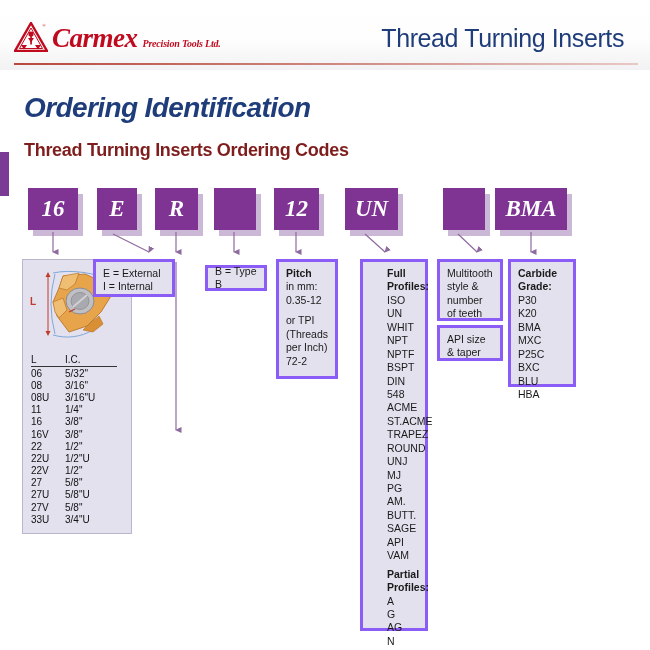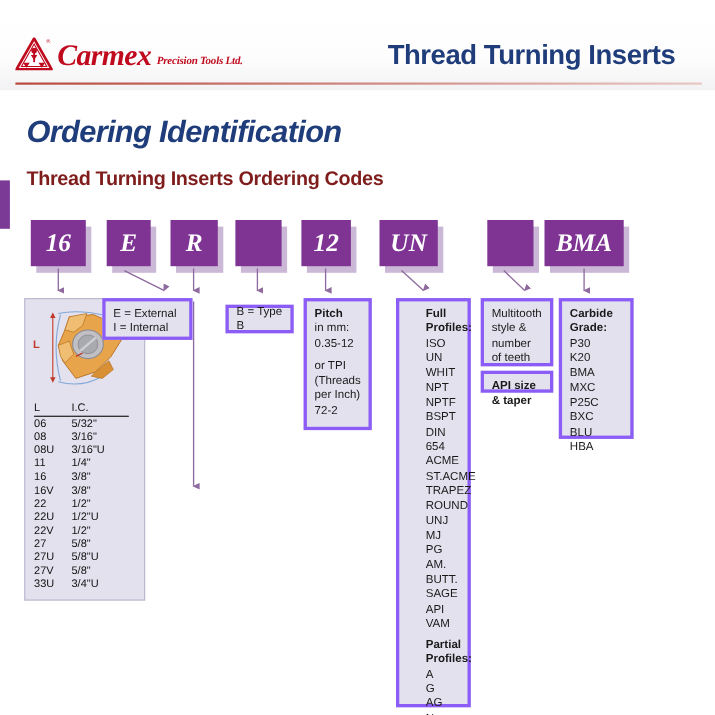--- a/index.html
+++ b/index.html
@@ -3,33 +3,33 @@
 <meta charset="utf-8">
 <style>
   html,body{margin:0;padding:0;}
   body{
     width:650px;height:650px;
     background:#ffffff;
     font-family:"Liberation Sans", sans-serif;
     overflow:hidden;
     position:relative;
   }
-  .page{position:absolute;inset:0;margin-top:12px;}
+  .page{position:absolute;inset:0;}
 
   
   .header{position:absolute;left:0;top:0;width:650px;height:70px;
     background:linear-gradient(to bottom,#ffffff 0%,#fdfdfd 60%,#f2f1f3 100%);}
   .logo-wrap{position:absolute;left:14px;top:22px;display:flex;align-items:flex-end;}
   .logo-mark{width:34px;height:30px;position:relative;margin-right:4px;}
   .logo-text{font-family:"Liberation Serif",serif;font-style:italic;font-weight:bold;
     font-size:27px;color:#C00A1E;letter-spacing:-0.5px;line-height:1;}
   .logo-sub{font-family:"Liberation Serif",serif;font-style:italic;font-weight:bold;
     font-size:10px;color:#C00A1E;margin-left:5px;margin-bottom:3px;letter-spacing:-0.2px;}
-  .header-title{position:absolute;right:36px;top:24px;
-    font-size:25px;font-weight:bold;color:#1F3D7A;letter-spacing:-0.4px;}
+  .header-title{position:absolute;right:26px;top:24px;
+    font-size:25px;font-weight:normal;color:#1F3D7A;letter-spacing:-0.4px;}
   .header-rule{position:absolute;left:14px;top:63px;width:624px;height:1.5px;
     background:linear-gradient(to right,#b8483c,#d08d86 55%,#e8c9c5);}
 
   
   .prod-title{position:absolute;left:24px;top:92px;font-size:28px;font-weight:bold;
     font-style:italic;color:#1F3D7A;letter-spacing:-0.6px;}
   .sub-title{position:absolute;left:24px;top:140px;font-size:18px;font-weight:bold;
     color:#7f1d1d;letter-spacing:-0.3px;}
   .accent-bar{position:absolute;left:0px;top:152px;width:9px;height:44px;
     background:#7B3A96;}
@@ -266,21 +266,21 @@
   <div class="infobox" style="left:360px;top:259px;width:68px;height:372px;padding-left:24px;">
     <div class="hd">Full</div>
     <div class="hd">Profiles:</div>
     <div id="full-profiles">
         <div>ISO</div>
         <div>UN</div>
         <div>WHIT</div>
         <div>NPT</div>
         <div>NPTF</div>
         <div>BSPT</div>
-        <div>DIN 654</div>
+        <div>DIN 548</div>
         <div>ACME</div>
         <div>ST.ACME</div>
         <div>TRAPEZ</div>
         <div>ROUND</div>
         <div>UNJ</div>
         <div>MJ</div>
         <div>PG</div>
         <div>AM. BUTT.</div>
         <div>SAGE</div>
         <div>API</div>
@@ -299,21 +299,21 @@
       </div>
   </div>
 
   <div class="infobox" style="left:437px;top:259px;width:66px;height:62px;">
     <div>Multitooth</div>
     <div>style &amp;</div>
     <div>number</div>
     <div>of teeth</div>
   </div>
 
-  <div class="infobox" style="left:437px;top:325px;width:66px;height:20px;font-weight:bold;">
+  <div class="infobox" style="left:437px;top:325px;width:66px;height:36px;">
     <div>API size</div>
     <div>&amp; taper</div>
   </div>
 
   <div class="infobox" style="left:508px;top:259px;width:68px;height:128px;">
     <div class="hd">Carbide</div>
     <div class="hd">Grade:</div>
     <div id="grade-list">
         <div>P30</div>
         <div>K20</div>

